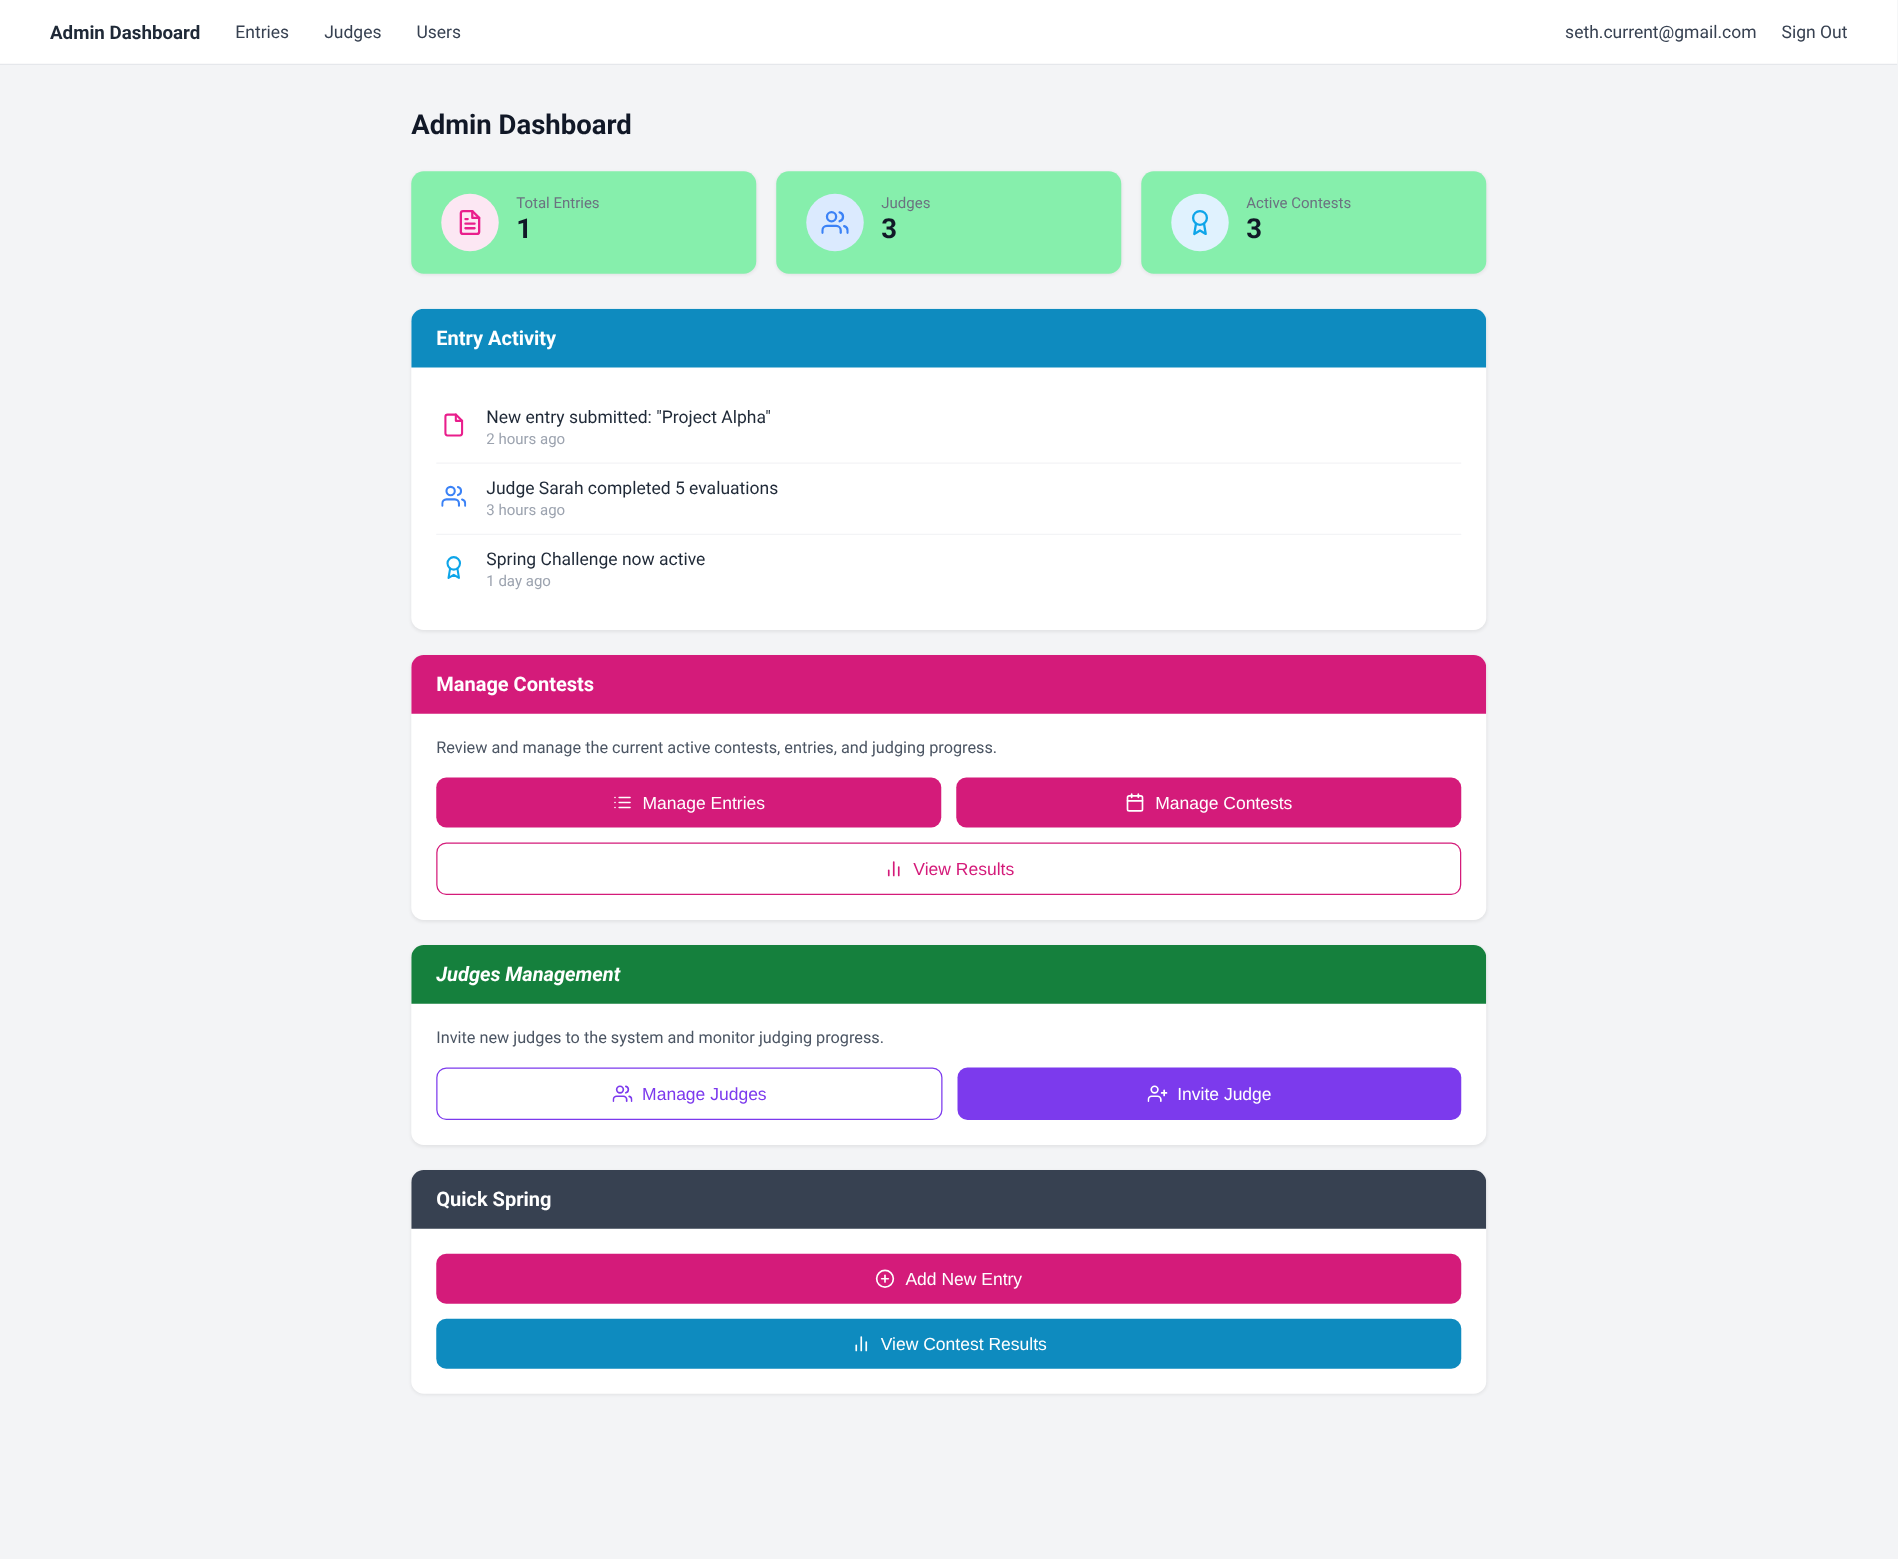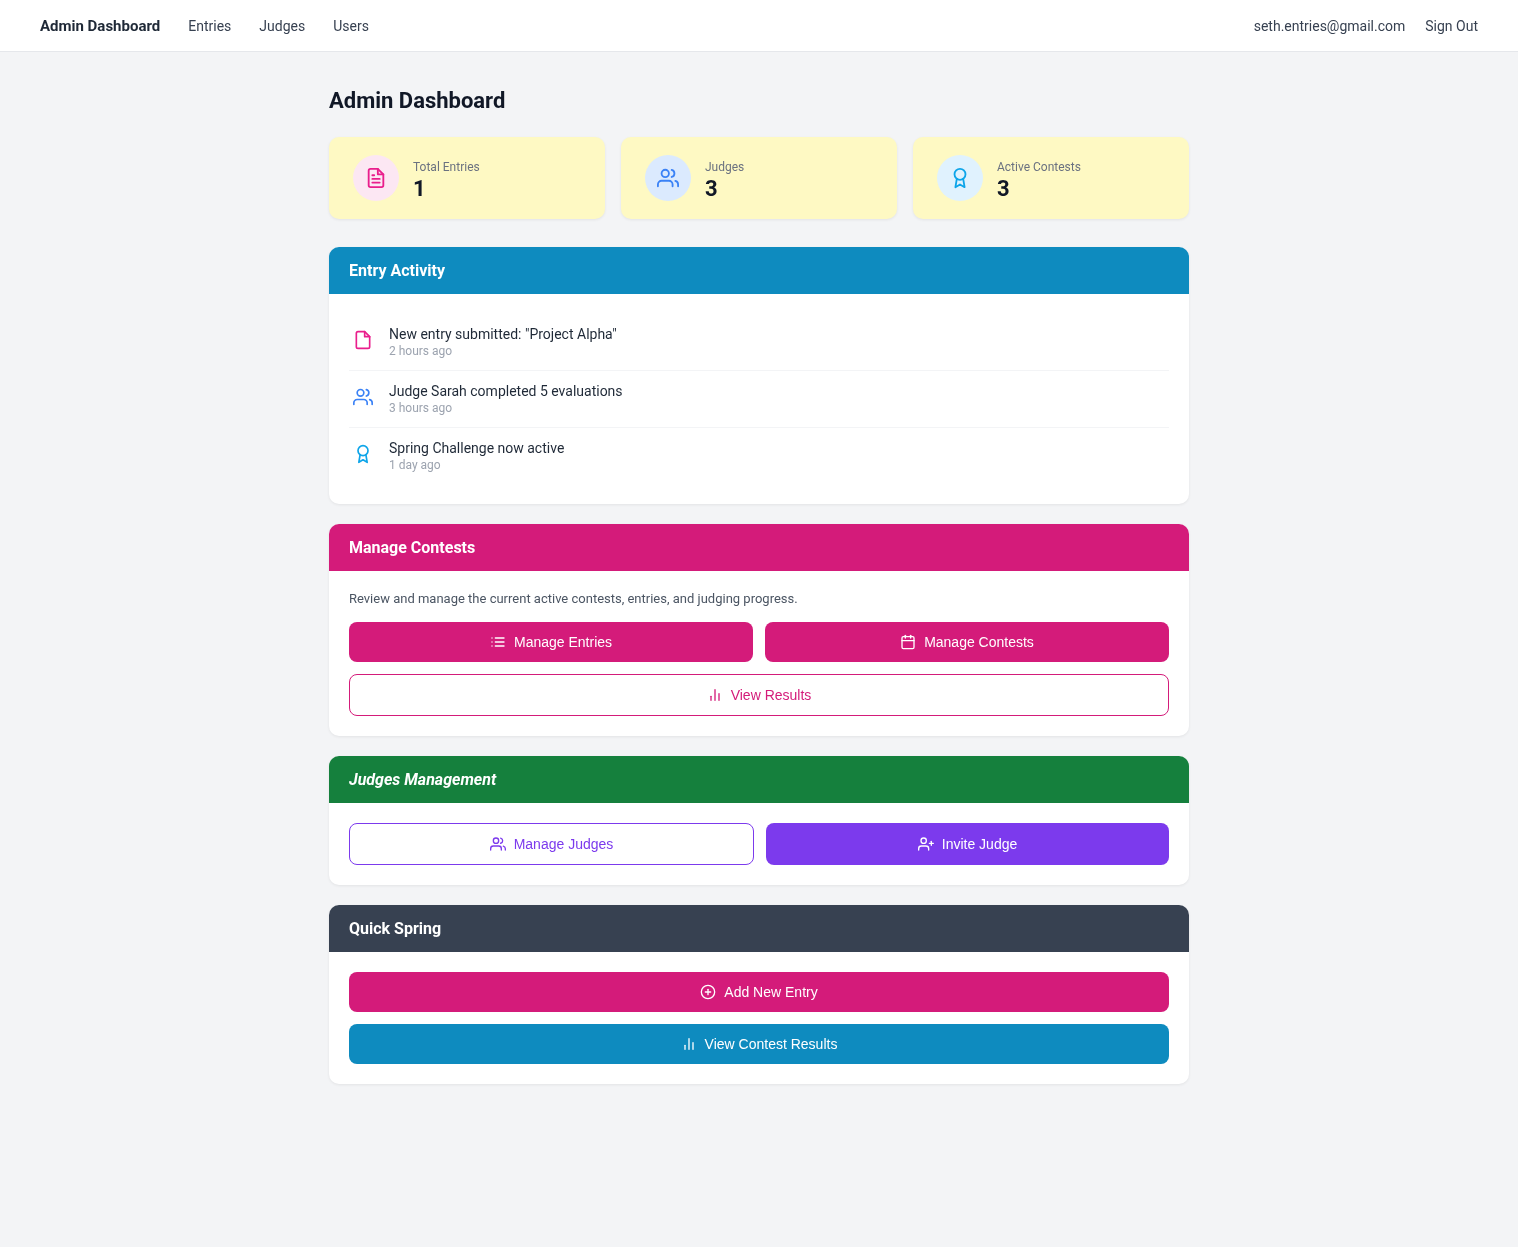--- a/index.html
+++ b/index.html
@@ -40,25 +40,25 @@
       color: #111827;
     }
 
     
     .stat-cards {
       display: flex;
       gap: 16px;
       margin-bottom: 28px;
     }
     .stat-card {
-      background: #fef9c3;
+      background: #86efac;
       border-radius: 10px;
       padding: 18px 24px;
       display: flex;
-      align-items: flex-end;
+      align-items: flex-start;
       gap: 14px;
       flex: 1;
       box-shadow: 0 1px 3px rgba(0,0,0,0.07);
     }
     .stat-icon-wrap {
       width: 46px; height: 46px;
       border-radius: 50%;
       display: flex; align-items: center; justify-content: center;
       flex-shrink: 0;
     }
@@ -145,21 +145,21 @@
 <body>
 
 <nav class="nav">
   <div class="nav-left">
     <span class="nav-brand">Admin Dashboard</span>
     <a class="nav-link">Entries</a>
     <a class="nav-link">Judges</a>
     <a class="nav-link">Users</a>
   </div>
   <div class="nav-right">
-    <span>seth.entries@gmail.com</span>
+    <span>seth.current@gmail.com</span>
     <span class="nav-signout">Sign Out</span>
   </div>
 </nav>
 
 <div class="main">
 
   <h1 class="page-title">Admin Dashboard</h1>
 
   <div class="stat-cards">
 
@@ -287,20 +287,21 @@
             </svg>
           <span>View Results</span>
         </button>
       </div>
     </div>
   </div>
 
   <div class="section">
     <div class="section-header purple">Judges Management</div>
     <div class="section-body">
+      <p class="section-desc">Invite new judges to the system and monitor judging progress.</p>
       <div class="btn-row">
         <button class="btn btn-purple-outline">
           <svg width="16" height="16" viewBox="0 0 24 24" fill="none" stroke="#7c3aed" stroke-width="2" stroke-linecap="round" stroke-linejoin="round">
               <path d="M17 21v-2a4 4 0 0 0-4-4H5a4 4 0 0 0-4 4v2"></path>
               <circle cx="9" cy="7" r="4"></circle>
               <path d="M23 21v-2a4 4 0 0 0-3-3.87"></path>
               <path d="M16 3.13a4 4 0 0 1 0 7.75"></path>
             </svg>
           <span>Manage Judges</span>
         </button>

